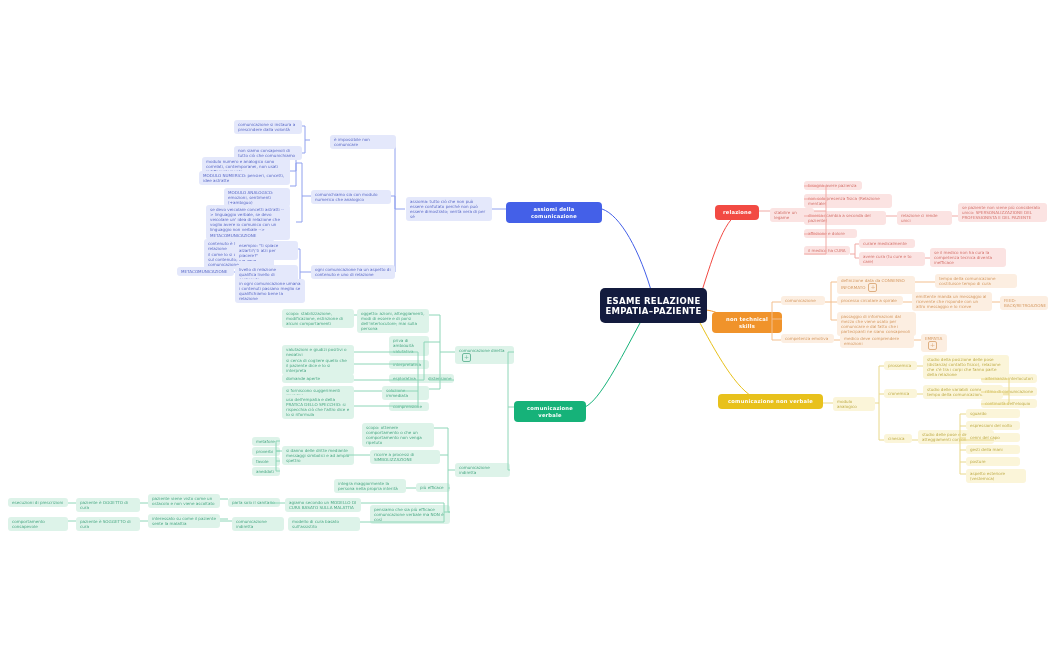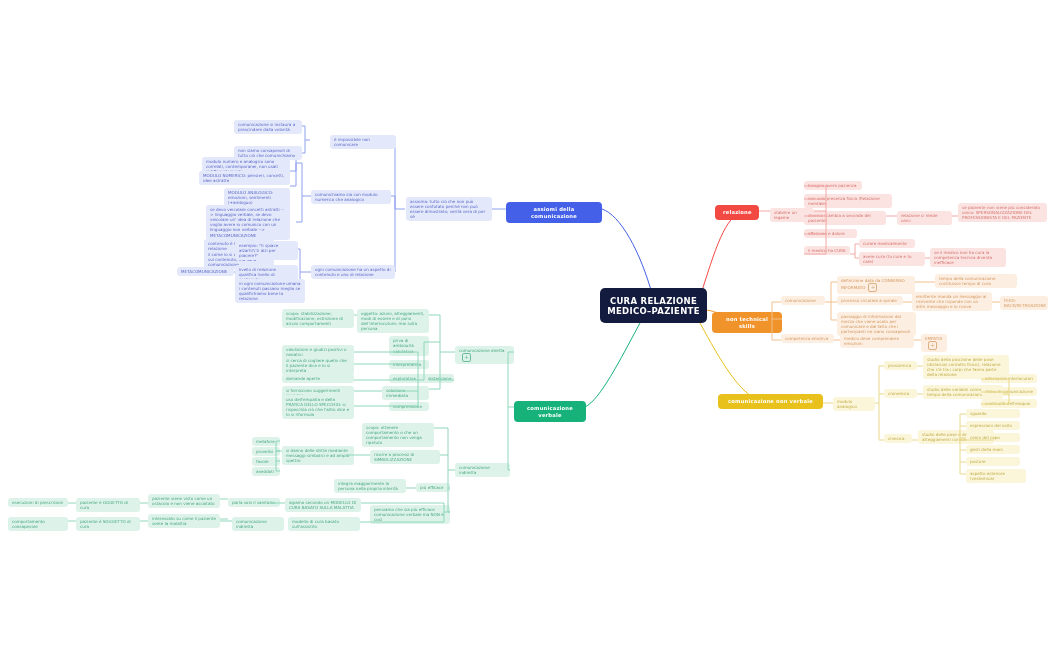--- a/index.html
+++ b/index.html
@@ -58,22 +58,22 @@
       <path d="M296,163 V155 M296,163 V171 M296,155 H290 M296,171 H290 M296,186 H290 M296,163 V186" stroke="#8fa0ee"></path>
       <path d="M310,272 H300 V249 M300,272 V285 M300,249 H292 M300,285 H292" stroke="#8fa0ee"></path>
       <path d="M292,249 V242 M292,249 V257 M292,242 H286 M292,257 H286" stroke="#8fa0ee"></path>
       <path d="M240,242 H233 V247 M233,242 V237 M233,237 H228 M233,247 H228" stroke="#8fa0ee"></path>
       <path d="M286,171 H280" stroke="#8fa0ee"></path>
       <path d="M240,272 H234" stroke="#8fa0ee"></path>
     </g>
   </svg>
 
   <div class="root" style="left:600px;top:288px;width:107px;height:35px;font-size:8.5px;flex-direction:column;">
-    <span>CURA RELAZIONE</span>
-    <span>MEDICO–PAZIENTE</span>
+    <span>ESAME RELAZIONE</span>
+    <span>EMPATIA–PAZIENTE</span>
   </div>
 
   <div class="node lv1 c-blue" style="left:506px;top:202px;width:96px;font-size:5.2px;text-align:center;">assiomi della comunicazione</div>
 
   <div class="node lv1 c-red" style="left:715px;top:205px;width:44px;font-size:5.2px;text-align:center;">relazione</div>
 
   <div class="node lv1 c-orange" style="left:712px;top:312px;width:70px;font-size:5.2px;text-align:center;">non technical skills</div>
 
   <div class="node lv1 c-yellow" style="left:718px;top:394px;width:105px;font-size:5.2px;text-align:center;">comunicazione non verbale</div>
 

